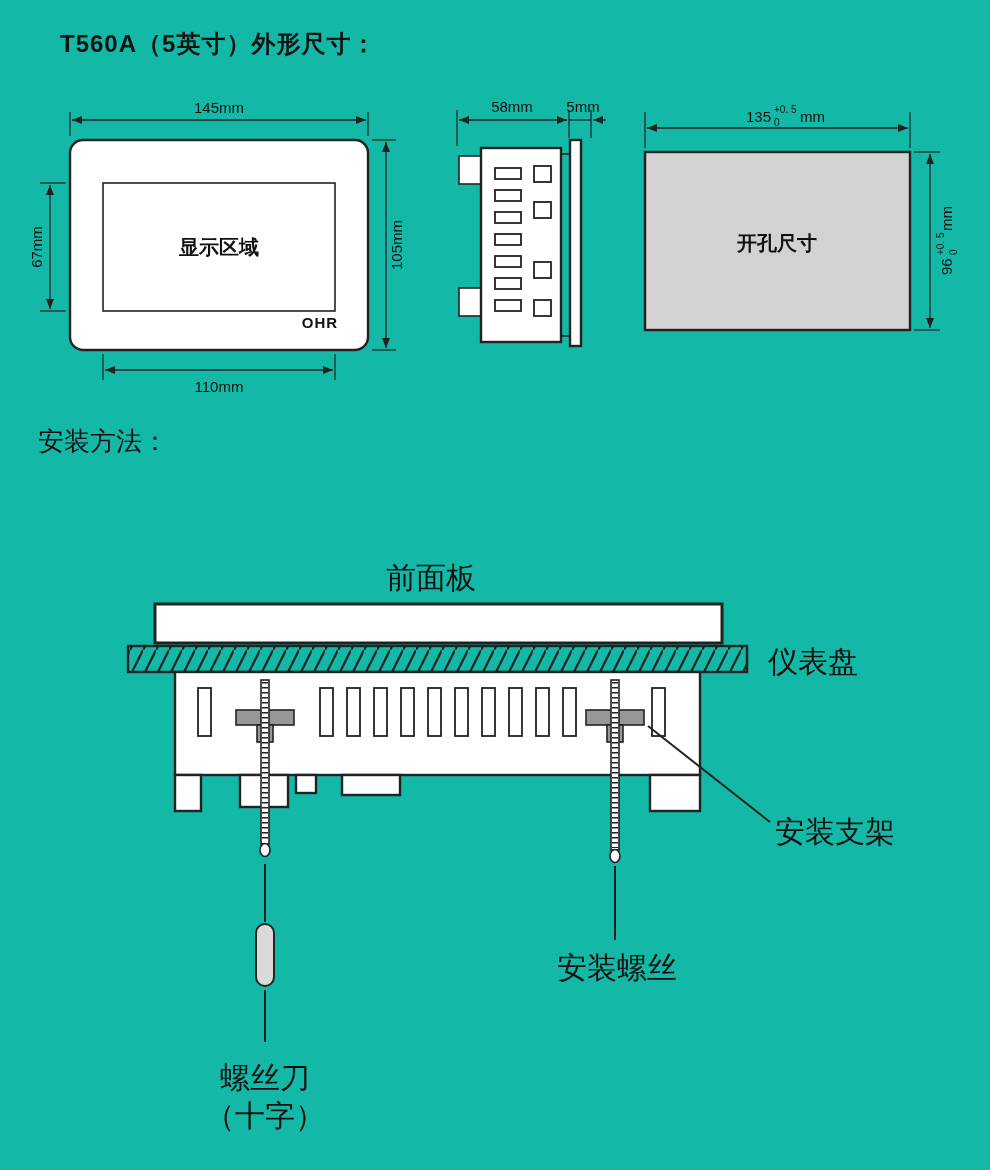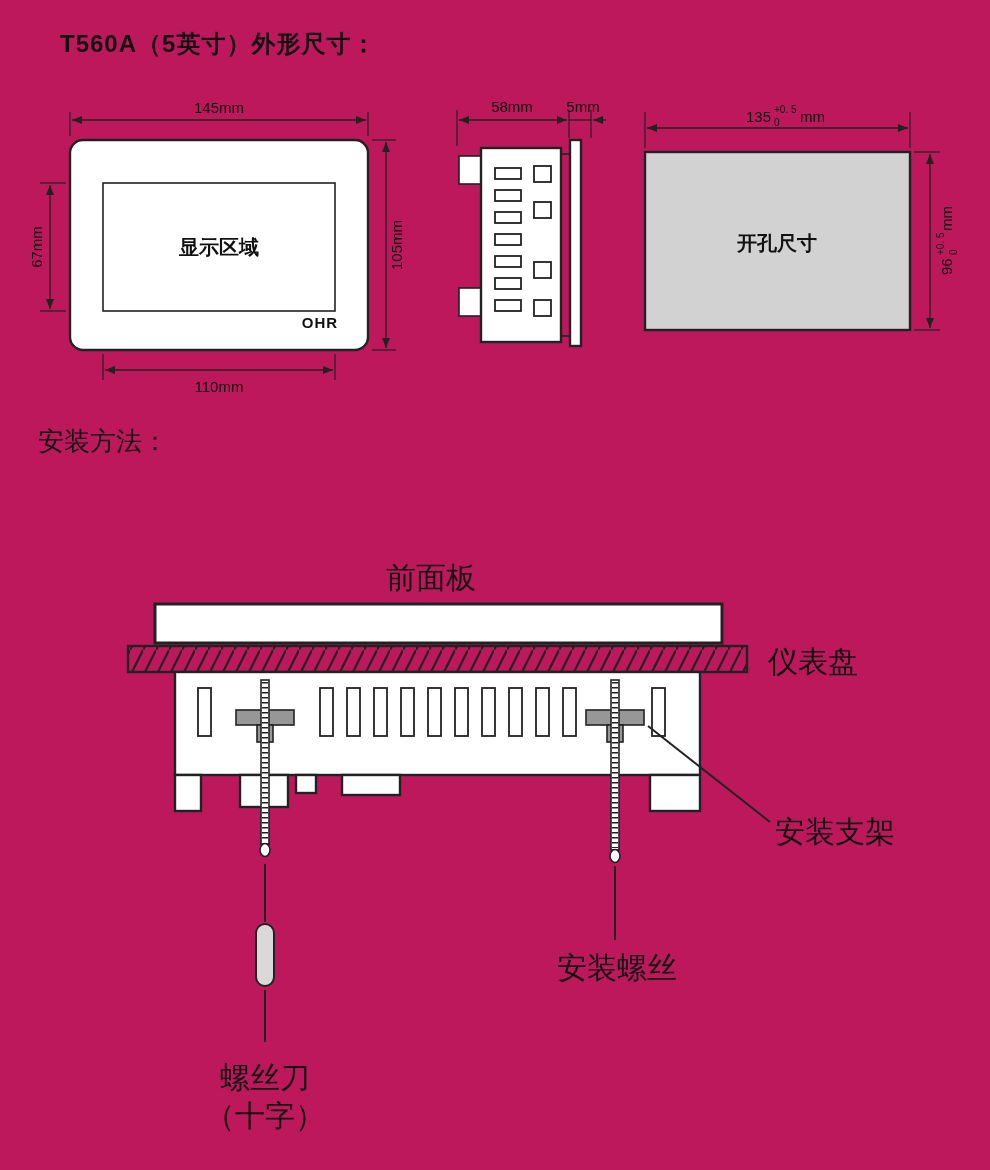--- a/index.html
+++ b/index.html
@@ -1,16 +1,16 @@
 <!DOCTYPE html>
 <html><head>
 <meta charset="utf-8">
 <style>
   html,body { margin:0; padding:0; background:#ffffff; }
-  .page { position:relative; width:990px; height:1170px; background:#be185d; overflow:hidden;
+  .page { position:relative; width:990px; height:1170px; background:#14b8a6; overflow:hidden;
           font-family:"Liberation Serif", serif; color:#111; }
   .title { position:absolute; left:60px; top:28px; font-family:"Liberation Sans", sans-serif;
            font-weight:700; font-size:24px; letter-spacing:1px; }
   .method-heading { position:absolute; left:38px; top:424px; font-size:26px;text-align:center; }
   .method-body { position:absolute; left:38px; top:460px; width:932px; font-size:26px;
                  line-height:38px; text-indent:2em; }
   svg.diagram { position:absolute; left:0; top:0; }
   .ext  { stroke:#222; stroke-width:1.2; }
   .dim  { stroke:#222; stroke-width:1.3; fill:none; }
   .shape  { stroke:#222; stroke-width:2.4; }

